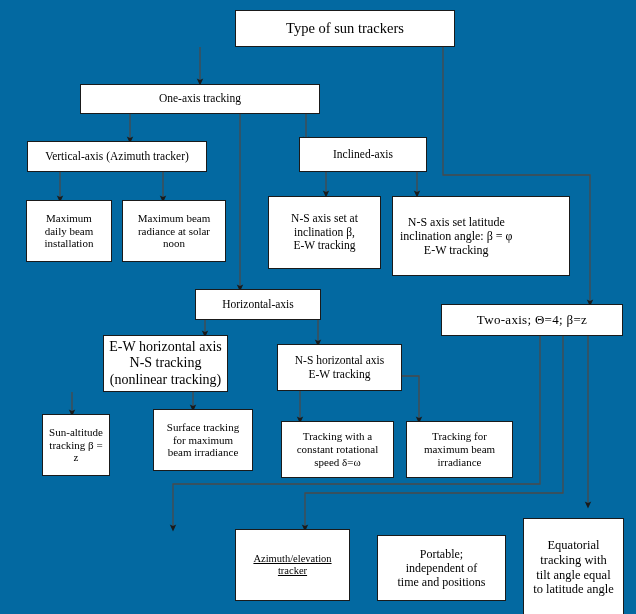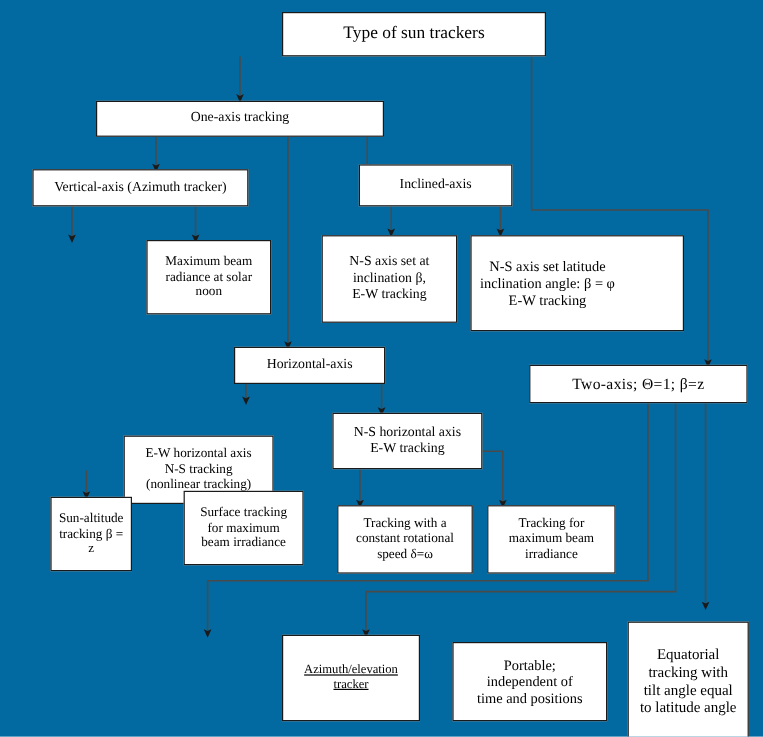--- a/index.html
+++ b/index.html
@@ -44,21 +44,21 @@
   .n-root        { font-size: 14.5px; }
   .n-oneaxis     { font-size: 11.5px; }
   .n-vertical    { font-size: 11.5px; }
   .n-inclined    { font-size: 11.5px; }
   .n-maxdaily    { font-size: 11px; }
   .n-maxbeam     { font-size: 11px; }
   .n-nsincl      { font-size: 11.5px; }
   .n-nslat       { font-size: 12px; text-align: center; justify-content: flex-start; padding-left: 7px; }
   .n-horiz       { font-size: 11.5px; }
   .n-twoaxis     { font-size: 13px; letter-spacing: .3px; }
-  .n-ewhoriz     { font-size: 11px; margin-top: 28px; }
+  .n-ewhoriz     { font-size: 14px; }
   .n-nshoriz     { font-size: 11.5px; }
   .n-sunalt      { font-size: 11px; }
   .n-surface     { font-size: 11px; }
   .n-trackconst  { font-size: 11px; }
   .n-trackmax    { font-size: 11px; }
   .n-azel        { font-size: 10.5px; text-decoration: underline; }
   .n-portable    { font-size: 12px; }
   .n-equatorial  { font-size: 12.5px; }
 </style>
 </head>
@@ -108,36 +108,39 @@
   </svg>
 
   <div class="node n-root" style="left:235px; top:10px; width:220px; height:37px;">Type of sun trackers</div>
 
   <div class="node n-oneaxis" style="left:80px; top:84px; width:240px; height:30px;">One-axis tracking</div>
 
   <div class="node n-vertical" style="left:27px; top:141px; width:180px; height:31px;">Vertical-axis (Azimuth tracker)</div>
 
   <div class="node n-inclined" style="left:299px; top:137px; width:128px; height:35px;">Inclined-axis</div>
 
+  <div class="node n-maxdaily" style="left:26px; top:200px; width:86px; height:62px;">Maximum
+daily beam
+installation</div>
 
   <div class="node n-maxbeam" style="left:122px; top:200px; width:104px; height:62px;">Maximum beam
 radiance at solar
 noon</div>
 
   <div class="node n-nsincl" style="left:268px; top:196px; width:113px; height:73px;">N-S axis set at
 inclination β,
 E-W tracking</div>
 
   <div class="node n-nslat" style="left:392px; top:196px; width:178px; height:80px;">N-S  axis  set  latitude
 inclination angle: β = φ
 E-W tracking</div>
 
   <div class="node n-horiz" style="left:195px; top:289px; width:126px; height:31px;">Horizontal-axis</div>
 
-  <div class="node n-twoaxis" style="left:441px; top:304px; width:182px; height:32px;">Two-axis; Θ=1; β=z</div>
+  <div class="node n-twoaxis" style="left:441px; top:304px; width:182px; height:32px;">Two-axis; Θ=4; β=z</div>
 
   <div class="node n-ewhoriz" style="left:103px; top:335px; width:125px; height:57px;">E-W horizontal axis
 N-S tracking
 (nonlinear tracking)</div>
 
   <div class="node n-nshoriz" style="left:277px; top:344px; width:125px; height:47px;">N-S horizontal axis
 E-W tracking</div>
 
   <div class="node n-sunalt" style="left:42px; top:414px; width:68px; height:62px;">Sun-altitude
 tracking β =

